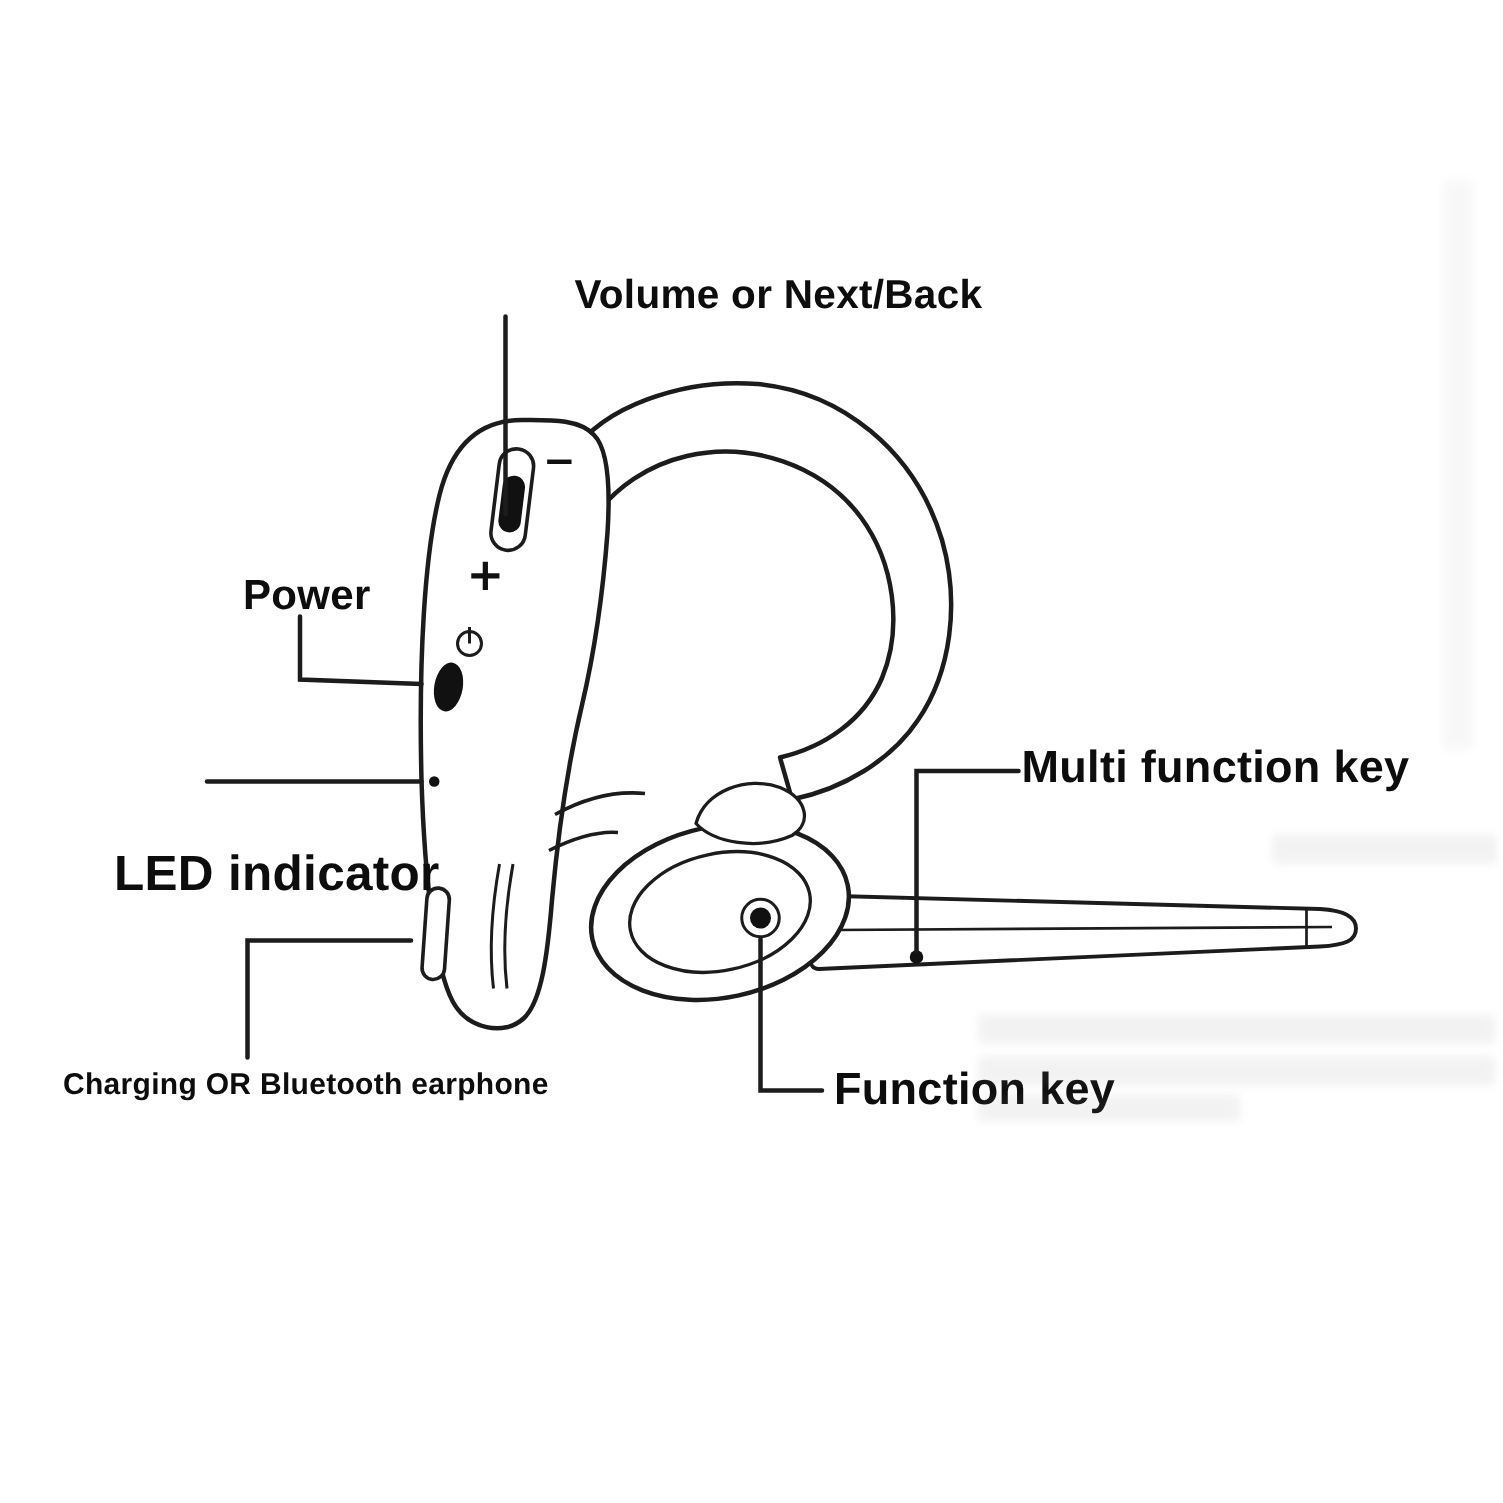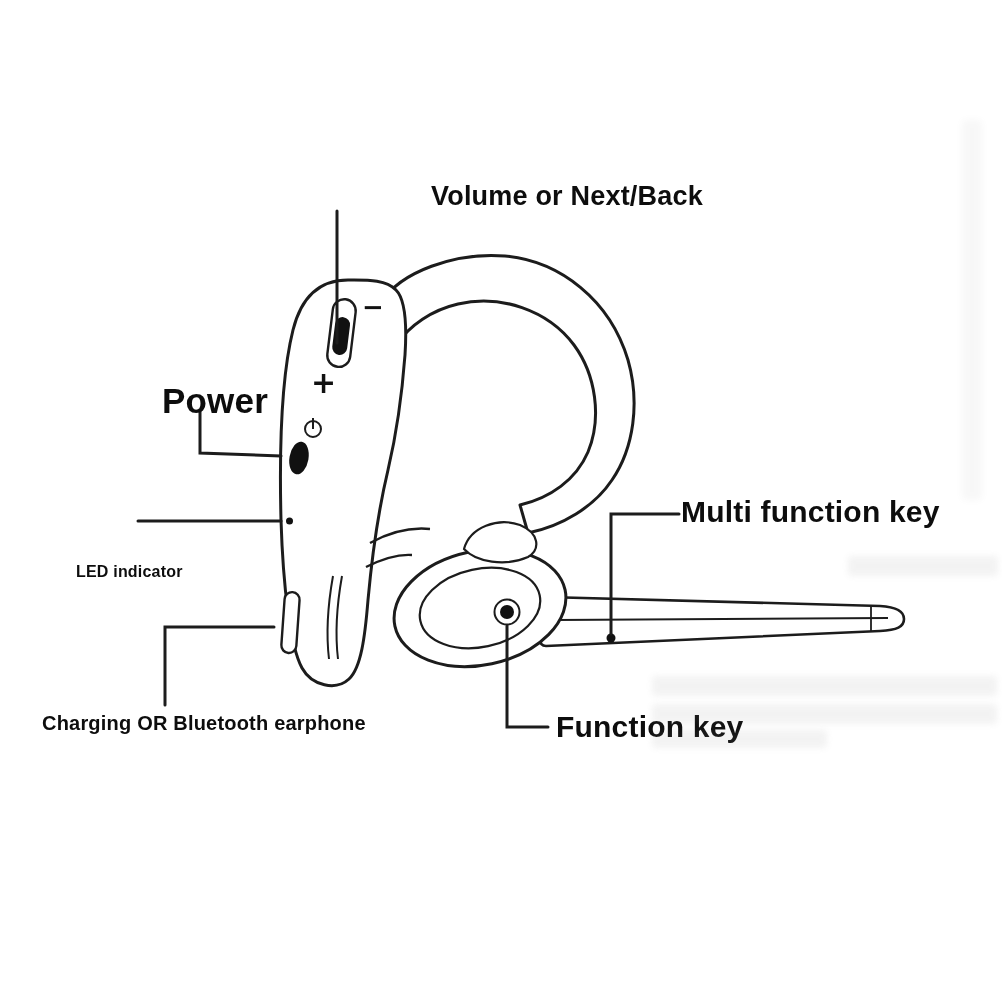--- a/index.html
+++ b/index.html
@@ -13,23 +13,23 @@
   }
   .stage svg { position: absolute; left: 0; top: 0; }
   .label {
     position: absolute;
     font-weight: 700;
     color: #0d0d0d;
     white-space: nowrap;
     letter-spacing: 0.2px;
     font-family: "Liberation Sans", sans-serif;
   }
-  .label-volume   { left: 383px; top: 181px; font-size: 27px; margin-left: 48px; }
-  .label-power    { left: 162px; top: 381px; font-size: 35px; }
-  .label-led      { left: 76px;  top: 563px; font-size: 16px; }
+  .label-volume   { left: 383px; top: 181px; font-size: 27px; }
+  .label-power    { left: 162px; top: 381px; font-size: 28px; }
+  .label-led      { left: 76px;  top: 563px; font-size: 33px; }
   .label-charging { left: 42px;  top: 712px; font-size: 20px; }
   .label-multi    { left: 681px; top: 495px; font-size: 30px; }
   .label-function { left: 556px; top: 710px; font-size: 30px; }
   .smudge {
     position: absolute;
     background: #8a8a8a;
     opacity: 0.10;
     filter: blur(3px);
     border-radius: 4px;
   }

